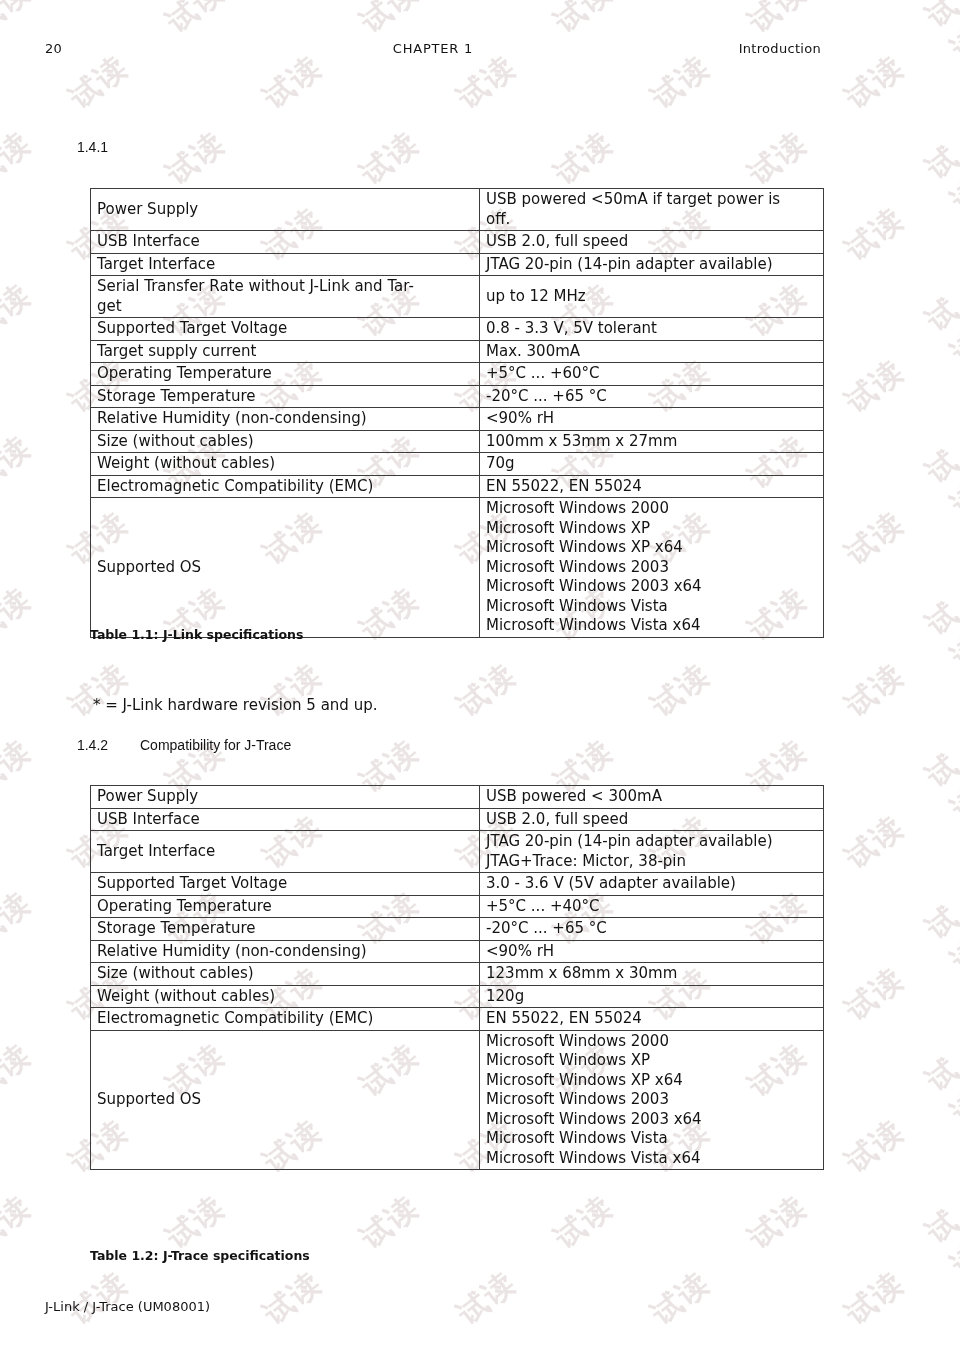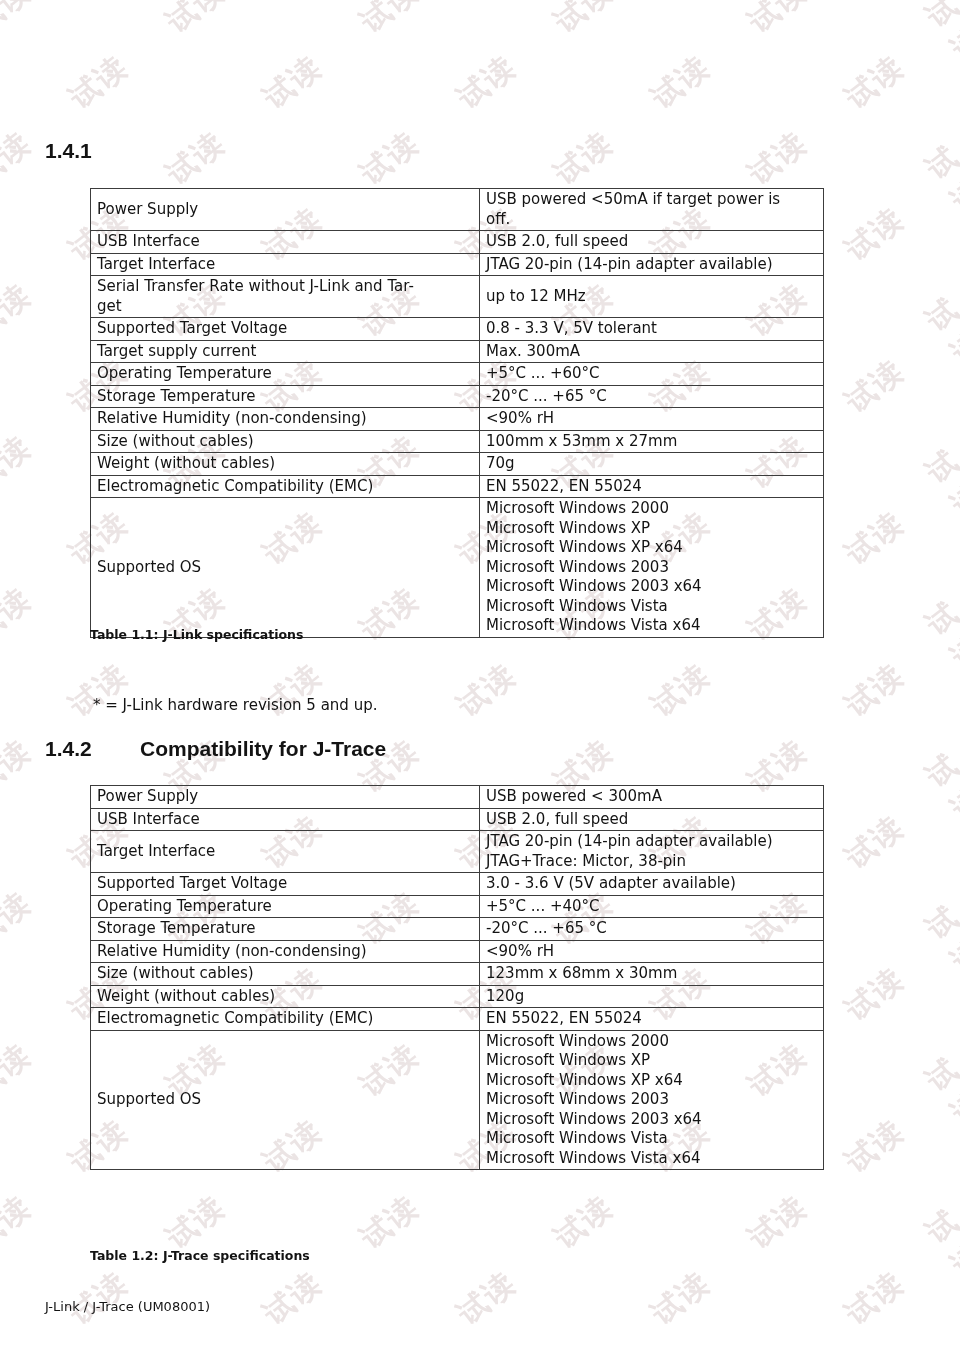--- a/index.html
+++ b/index.html
@@ -16,21 +16,21 @@
   .runhead .l{flex:1;text-align:left;}
   .runhead .c{flex:1;text-align:center;letter-spacing:.8px;}
   .runhead .r{flex:1;text-align:right;}
   .runfoot{position:absolute;left:45px;right:139px;top:1299px;display:flex;
            justify-content:space-between;font-size:13px;}
   
   .h1{position:absolute;left:45px;top:84px;display:flex;
       font-family:"Liberation Sans",sans-serif;font-weight:bold;font-size:27px;}
   .h1 .num{width:80px;flex:0 0 80px;}
   .h2{position:absolute;left:45px;display:flex;
-      font-family:"Liberation Sans",sans-serif;font-weight:bold;font-size:21px;}
+      font-family:"Liberation Sans",sans-serif;font-weight:normal;font-size:14px;text-align:center;}
   .h2.a{top:139px;}
   .h2.b{top:737px;}
   .h2 .num{width:95px;flex:0 0 95px;}
   
   table.spec{position:absolute;left:90px;border-collapse:collapse;table-layout:fixed;
              width:733px;background:transparent;}
   table.spec.t1{top:188px;}
   table.spec.t2{top:785px;}
   table.spec td{border:1px solid #3c3c3c;padding:1px 6px;font-size:15px;line-height:19.5px;
                 vertical-align:middle;overflow:hidden;}
@@ -141,20 +141,25 @@
       <span class="wm" style="left: 746px; top: 1202px;">试读</span>
       <span class="wm" style="left: 940px; top: 1202px;">试读</span>
       <span class="wm" style="left: 67px; top: 1278px;">试读</span>
       <span class="wm" style="left: 261px; top: 1278px;">试读</span>
       <span class="wm" style="left: 455px; top: 1278px;">试读</span>
       <span class="wm" style="left: 649px; top: 1278px;">试读</span>
       <span class="wm" style="left: 843px; top: 1278px;">试读</span>
     </div>
 
   <div class="content">
+    <div class="runhead">
+      <span class="l">20</span>
+      <span class="c">CHAPTER 1</span>
+      <span class="r">Introduction</span>
+    </div>
 
 
     <div class="h2 a">
       <span class="num">1.4.1</span>
     </div>
 
     <table class="spec t1">
       <colgroup>
           <col style="width:389px">
           <col style="width:344px">

